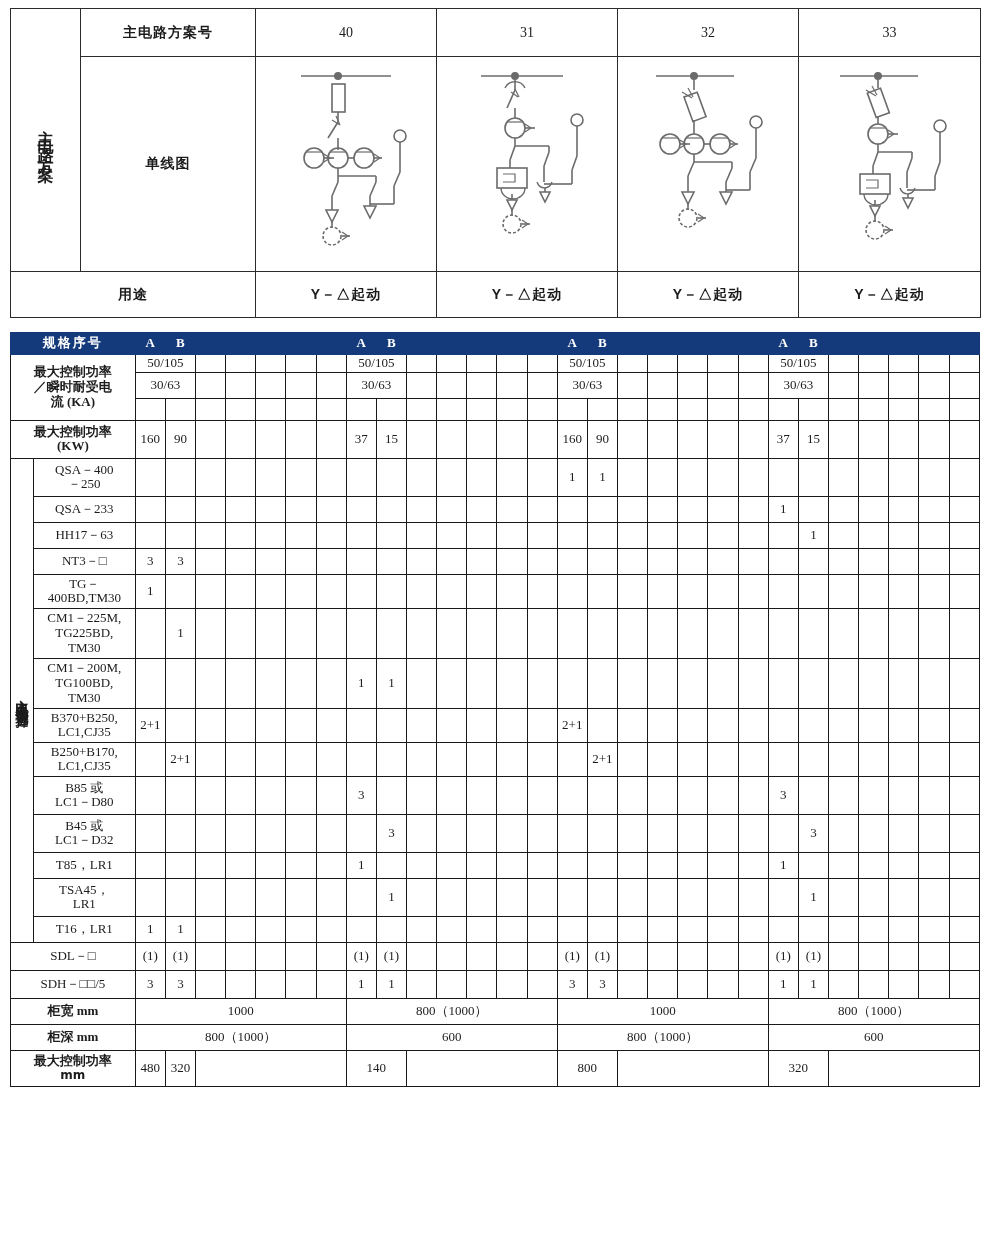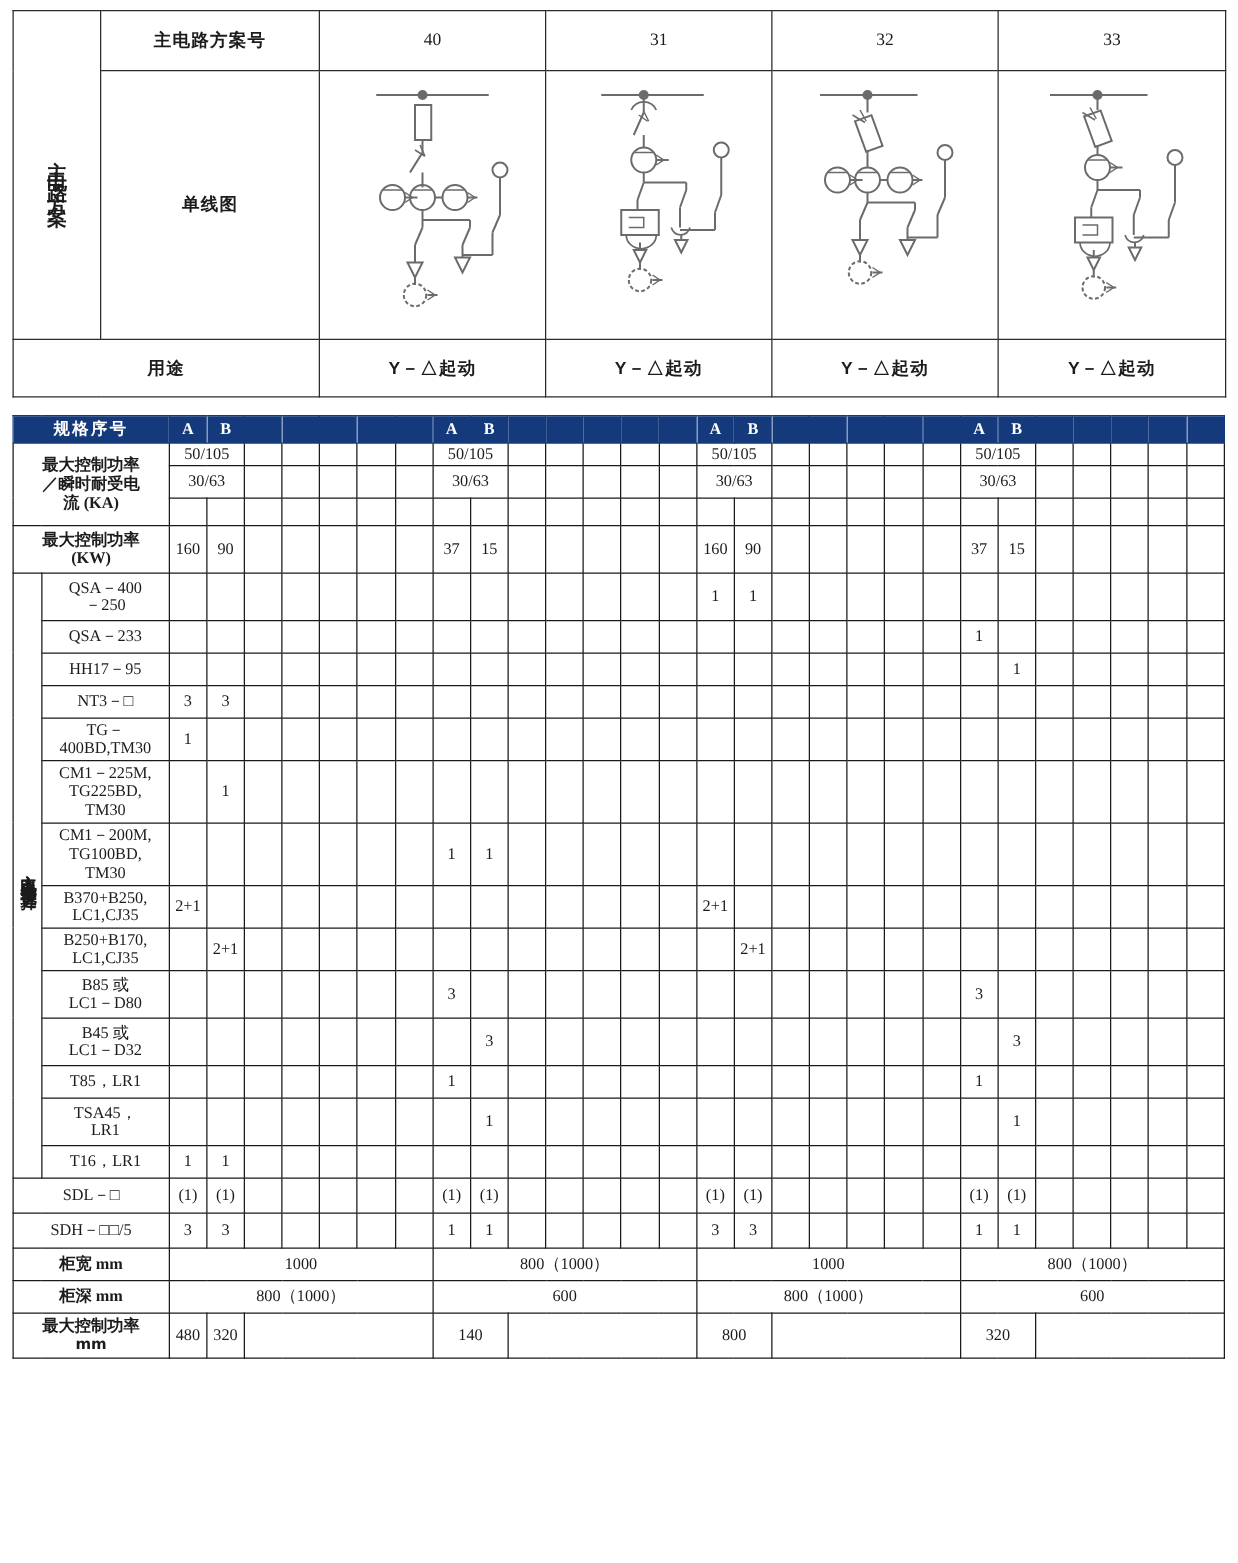--- a/index.html
+++ b/index.html
@@ -602,21 +602,21 @@
         <td class="val"></td>
         <td></td>
           <td></td>
           <td></td>
           <td></td>
           <td></td>
       </tr>
 
       <tr>
         <td class="eq" style="height:26px">
-          <div>HH17－95</div>
+          <div>HH17－63</div>
         </td>
         <td class="val"></td>
         <td class="val"></td>
         <td></td>
           <td></td>
           <td></td>
           <td></td>
           <td></td>
         <td class="val"></td>
         <td class="val"></td>

